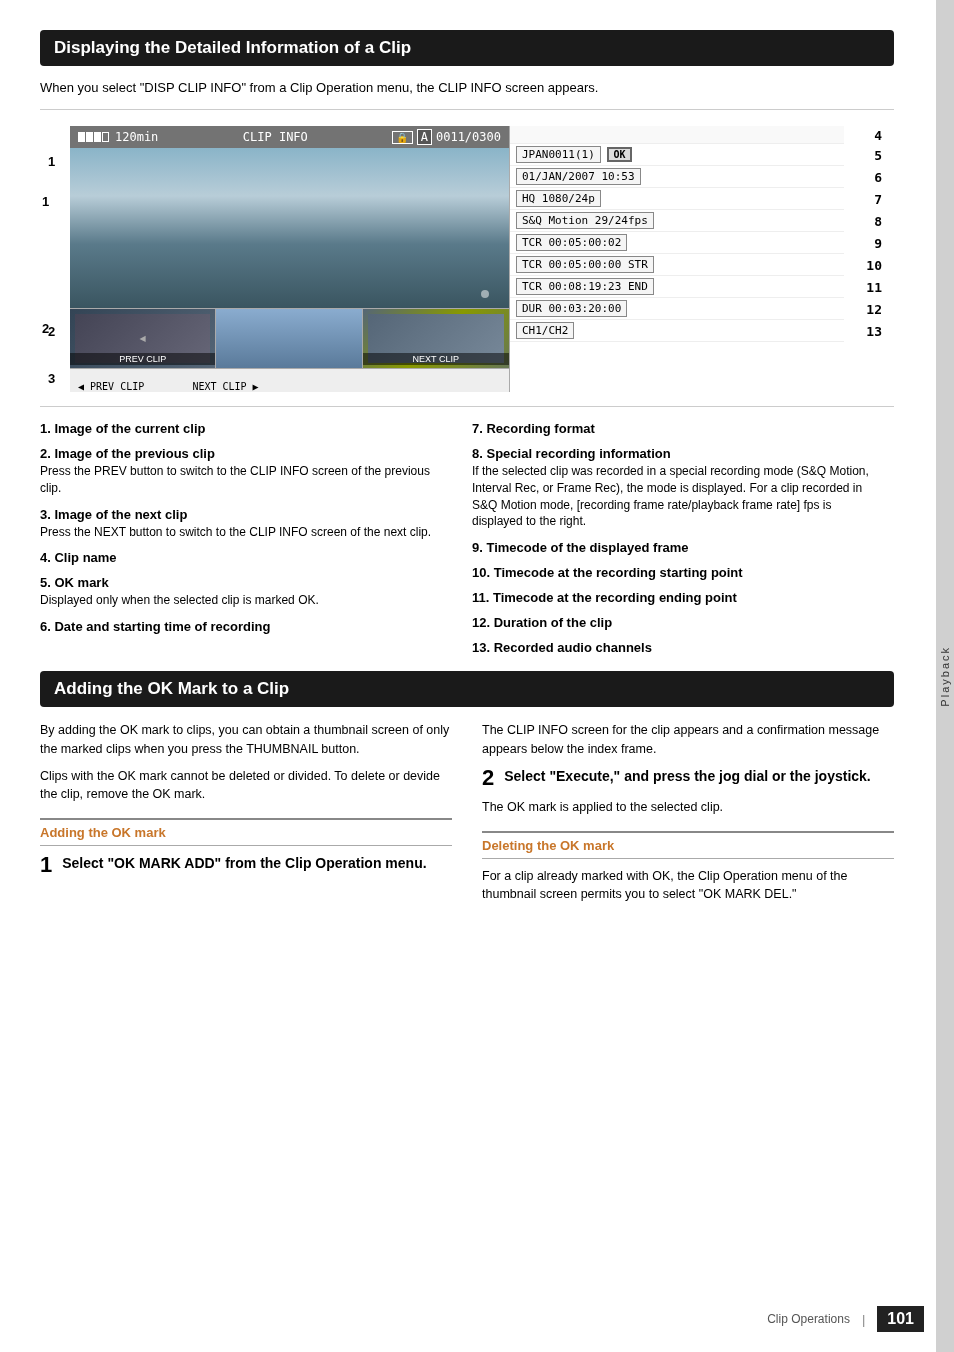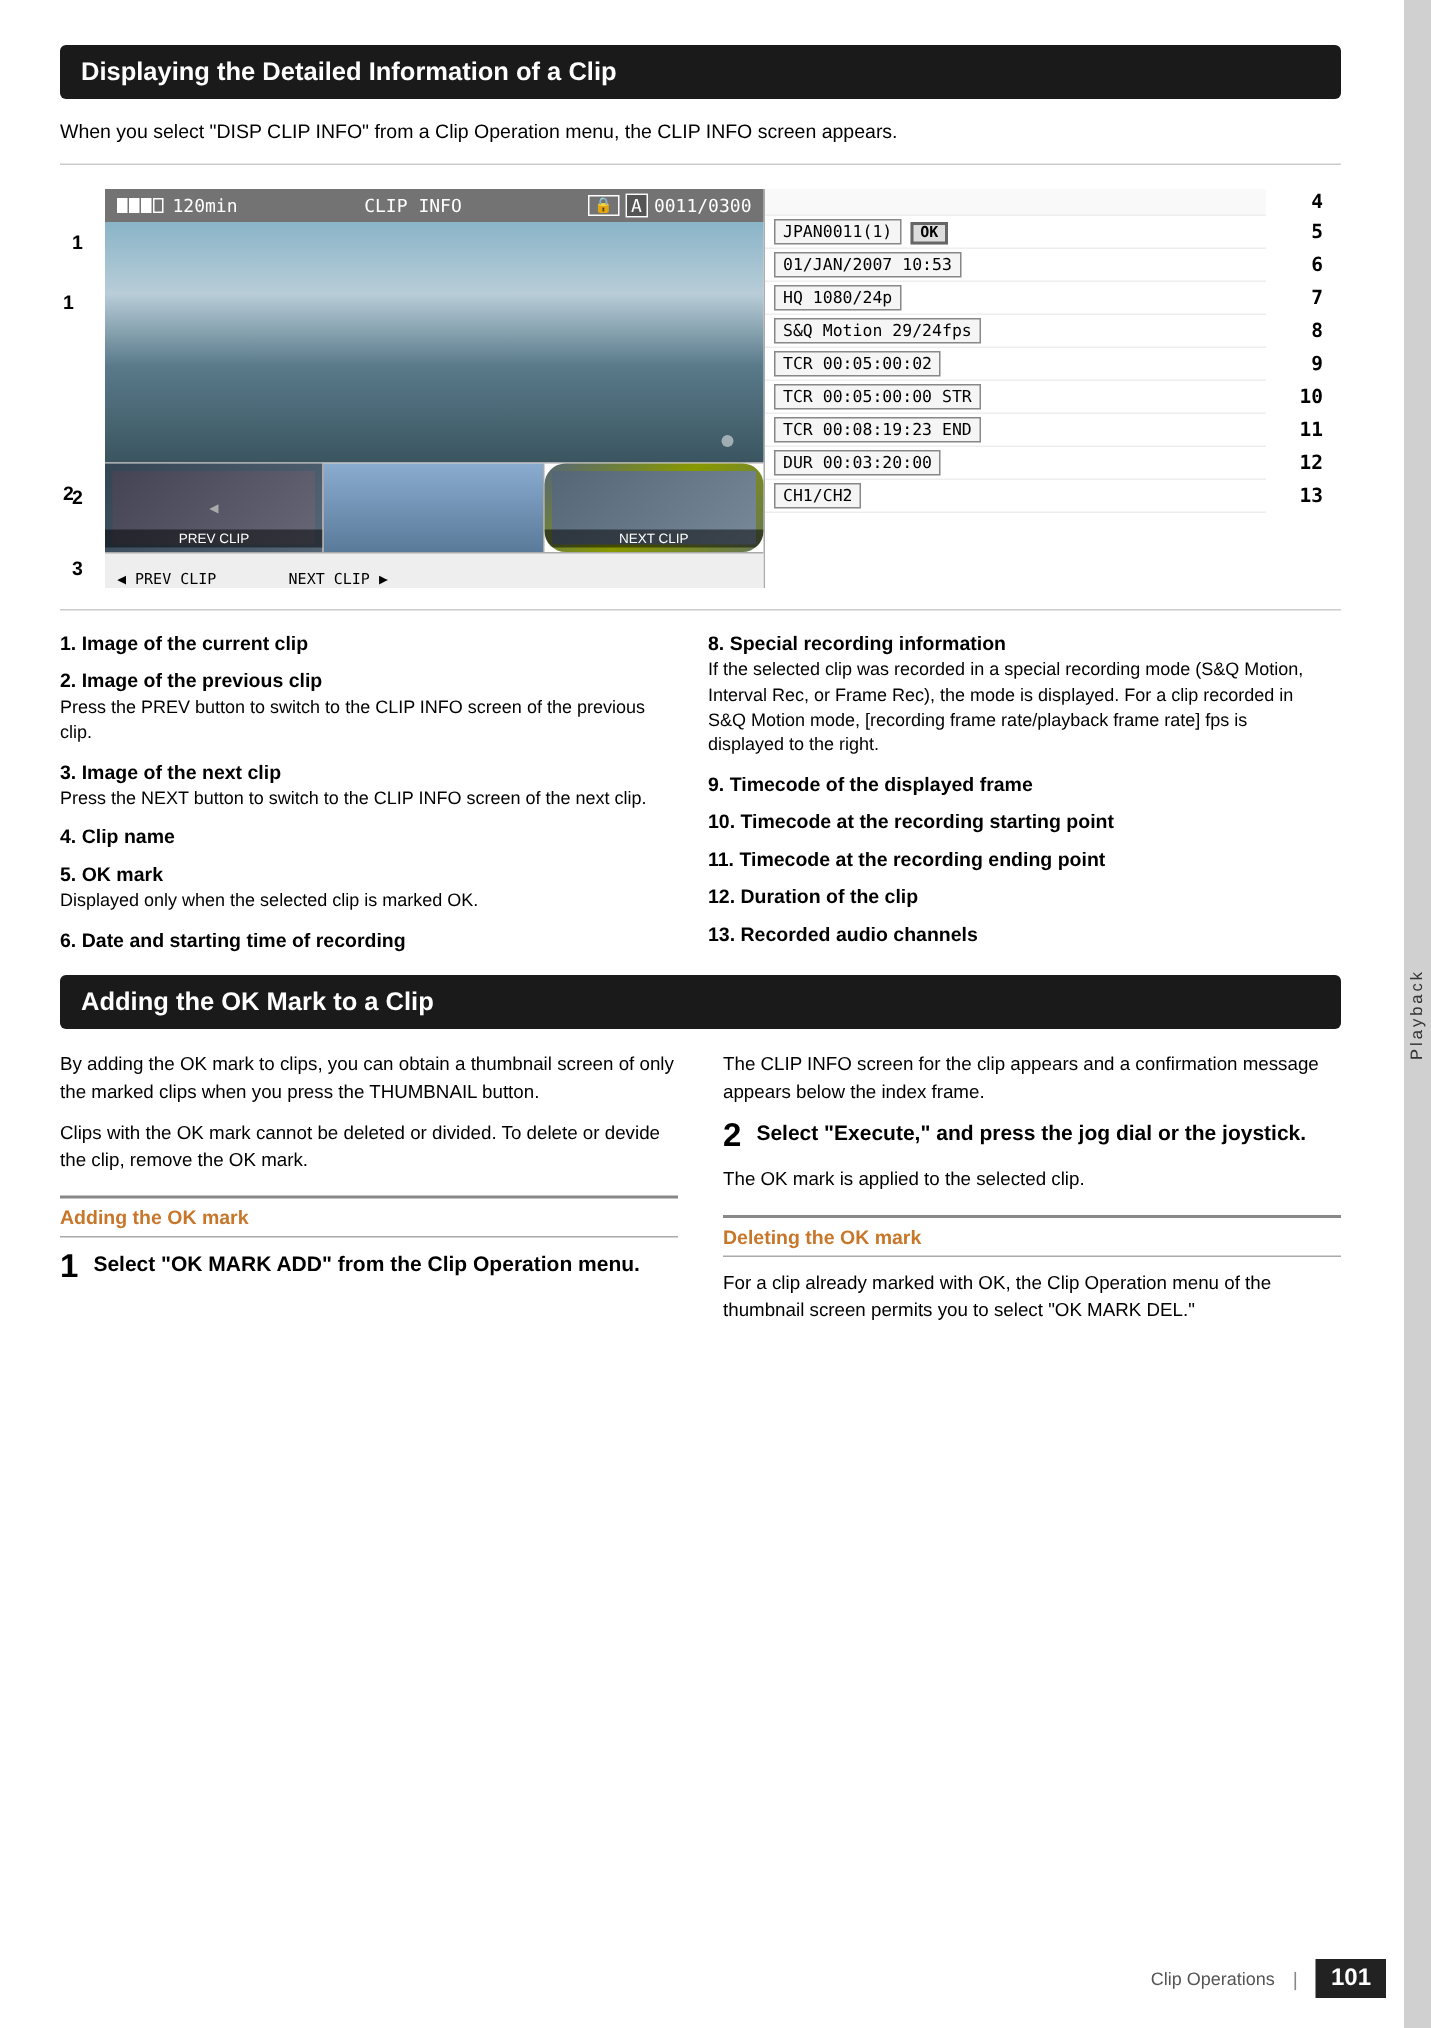--- a/index.html
+++ b/index.html
@@ -118,21 +118,20 @@
     .screen-thumb.prev {
       background: linear-gradient(135deg, #334455 0%, #556677 100%);
     }
 
     .screen-thumb.current {
       background: linear-gradient(135deg, #445566 0%, #667788 100%);
     }
 
     .screen-thumb.next {
       background: linear-gradient(135deg, #556677 0%, #889900 50%, #667755 100%);
-      border-radius: 14px;
     }
 
     .thumb-label {
       position: absolute;
       bottom: 3px;
       left: 0;
       right: 0;
       text-align: center;
       color: #fff;
       font-size: 9px;
@@ -485,20 +484,23 @@
         </div>
 
         <div class="desc-item">
           <div class="label"><span class="num">6. </span><span>Date and starting time of recording</span></div>
         </div>
 
       </div>
 
       <div class="desc-col">
 
+        <div class="desc-item">
+          <div class="label"><span class="num">7. </span><span>Recording format</span></div>
+        </div>
 
         <div class="desc-item">
           <div class="label"><span class="num">8. </span><span>Special recording information</span></div>
           <div class="desc-text">If the selected clip was recorded in a special recording mode (S&amp;Q Motion, Interval Rec, or Frame Rec), the mode is displayed. For a clip recorded in S&amp;Q Motion mode, [recording frame rate/playback frame rate] fps is displayed to the right.</div>
         </div>
 
         <div class="desc-item">
           <div class="label"><span class="num">9. </span><span>Timecode of the displayed frame</span></div>
         </div>
 

